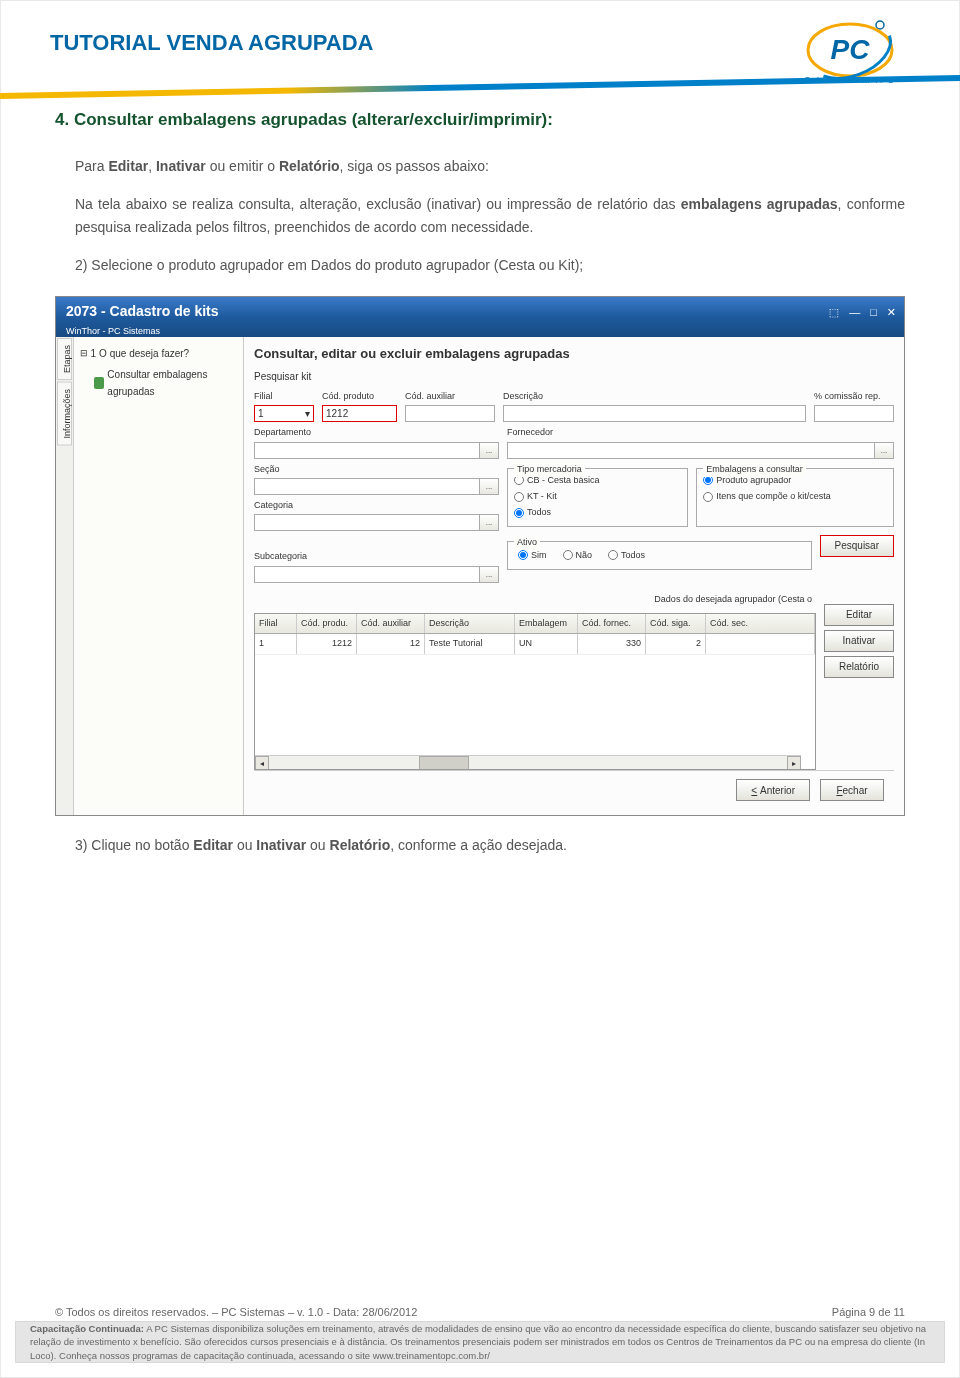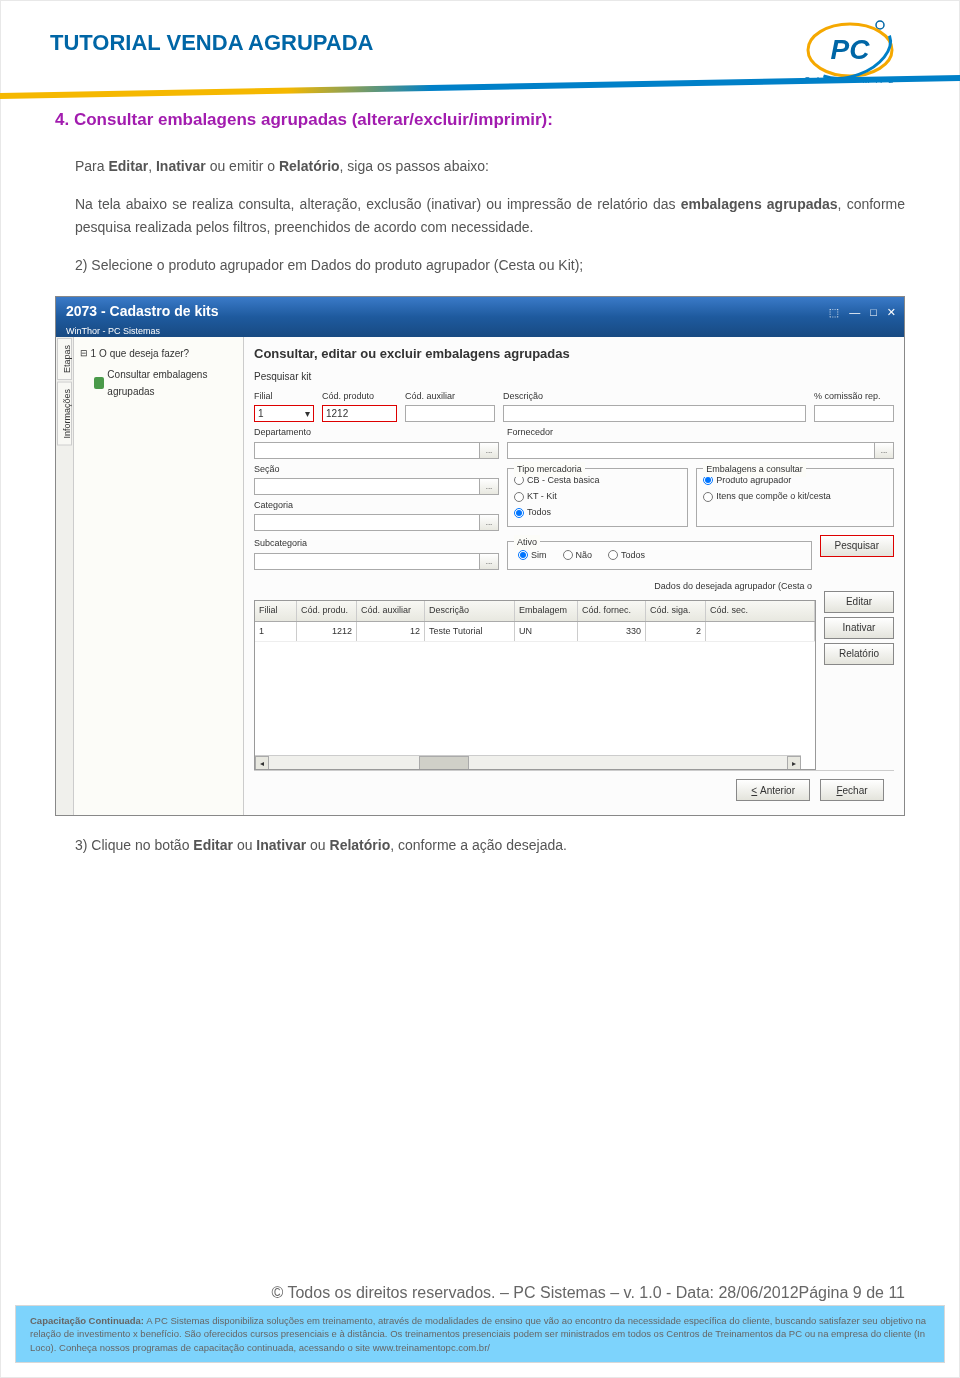--- a/index.html
+++ b/index.html
@@ -3,21 +3,21 @@
 <meta charset="utf-8">
 <style>
 *{margin:0;padding:0;box-sizing:border-box}
 body{width:960px;height:1378px;font-family:Arial,sans-serif;background:#fff;position:relative;overflow:hidden}
 .page-border{position:absolute;top:0;left:0;right:0;bottom:0;border:1px solid #e8e8e8}
 .header{padding:30px 30px 10px 50px;position:relative}
 .header-title{color:#0066a6;font-size:22px;font-weight:bold}
 .header-logo{position:absolute;right:50px;top:15px;width:120px;height:80px}
 .header-curve{position:absolute;top:75px;left:0;right:0;height:35px;background:linear-gradient(to right,#f5b800 0%,#f5b800 30%,#0080c8 45%,#0080c8 100%);clip-path:polygon(0 18px,100% 0,100% 6px,0 24px)}
 .content{padding:40px 55px 10px 55px;font-size:14px;color:#333;line-height:1.7}
-.section-title{color:#a21caf;font-size:17px;font-weight:bold;margin-bottom:20px}
+.section-title{color:#14532d;font-size:17px;font-weight:bold;margin-bottom:20px}
 .body-text{color:#555;margin-bottom:14px;text-align:justify}
 .body-text strong{font-weight:bold;color:#555}
 .indent{margin-left:20px}
 .screenshot{margin:18px 0;border:1px solid #888;background:#fcfcfc;font-size:10px}
 .ss-titlebar{height:40px;background:linear-gradient(to bottom,#3a7ac8 0%,#1e5a9e 50%,#184a82 100%);color:#fff;padding:3px 10px;position:relative}
 .ss-title{font-size:14px;font-weight:bold}
 .ss-subtitle{font-size:9px}
 .ss-winbtns{position:absolute;right:8px;top:6px;display:flex;gap:10px;font-size:11px}
 .ss-body{display:flex;height:478px}
 .ss-tabs{width:18px;background:#f0f0ec;border-right:1px solid #ccc;display:flex;flex-direction:column}
@@ -44,22 +44,22 @@
 .ss-grid{flex:1;border:1px solid #999;background:#fff;margin-top:6px;font-size:9px;position:relative;overflow:hidden}
 .ss-grid-caption{font-size:9px;text-align:right;margin-top:6px;padding-right:4px}
 .ss-grid-head{display:flex;background:linear-gradient(#f8f8f4,#e8e8e0);border-bottom:1px solid #aaa}
 .ss-grid-cell{padding:2px 4px;border-right:1px solid #ccc;overflow:hidden;white-space:nowrap}
 .ss-grid-row{display:flex;border-bottom:1px solid #eee}
 .ss-scroll-h{position:absolute;bottom:0;left:0;right:14px;height:14px;background:#f0f0ec;border-top:1px solid #ccc;display:flex}
 .ss-scroll-btn{width:14px;height:14px;border:1px solid #aaa;background:#e8e8e0;font-size:8px;text-align:center}
 .ss-scroll-thumb{width:50px;height:14px;background:#d0d0c8;border:1px solid #aaa;margin-left:150px}
 .ss-footer{display:flex;justify-content:flex-end;gap:10px;padding:8px 10px;border-top:1px solid #ccc}
 .footer{position:absolute;bottom:0;left:0;right:0}
-.footer-line{padding:0 55px;font-size:16px;color:#666;display:flex;justify-content:flex-end}
-.footer-box{margin:3px 15px 15px 15px;padding:8px 14px;background:#7dd3fc;border:1px solid #d8d8d8;font-size:9.5px;color:#666;line-height:1.4}
+.footer-line{padding:0 55px;font-size:11px;color:#666;display:flex;justify-content:space-between}
+.footer-box{margin:3px 15px 15px 15px;padding:0 14px;background:#e5e5e5;border:1px solid #d8d8d8;font-size:9.5px;color:#666;line-height:1.4}
 .footer-box strong{font-weight:bold}
 .logo-svg{width:120px;height:75px}
 </style>
 </head>
 <body>
 
 <div class="page-border"></div>
 
 <div class="header">
   <div class="header-title">TUTORIAL VENDA AGRUPADA</div>
@@ -165,21 +165,21 @@
 
         <div class="ss-row" style="align-items:flex-start">
           <div style="width:245px">
             <div class="ss-field" style="margin-bottom:3px">
               <span class="ss-label">Seção</span>
               <div class="ss-lookup">
                   <div class="ss-input" style="flex:1"></div>
                   <div class="ss-lookup-btn">...</div>
                 </div>
             </div>
-            <div class="ss-field" style="margin-bottom:5px">
+            <div class="ss-field" style="margin-bottom:18px">
               <span class="ss-label">Categoria</span>
               <div class="ss-lookup">
                   <div class="ss-input" style="flex:1"></div>
                   <div class="ss-lookup-btn">...</div>
                 </div>
             </div>
             <div class="ss-field">
               <span class="ss-label">Subcategoria</span>
               <div class="ss-lookup">
                   <div class="ss-input" style="flex:1"></div>

